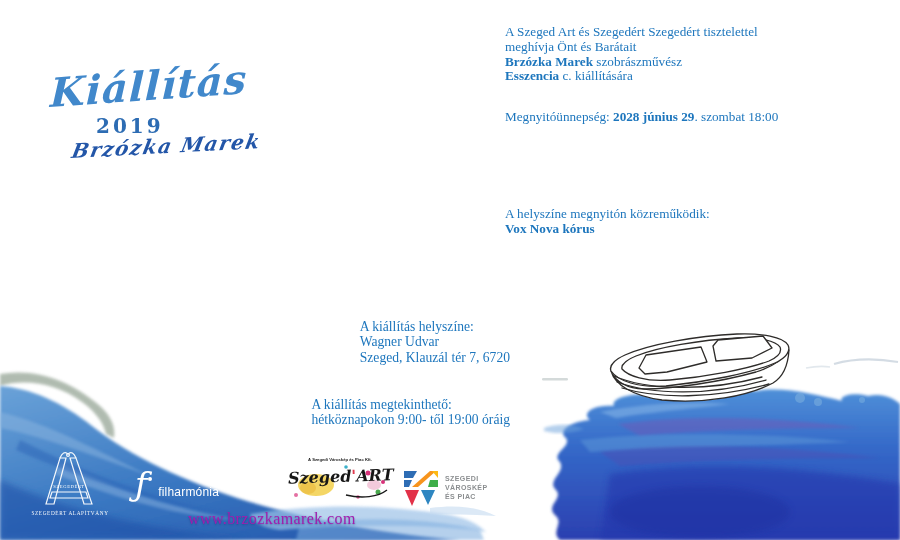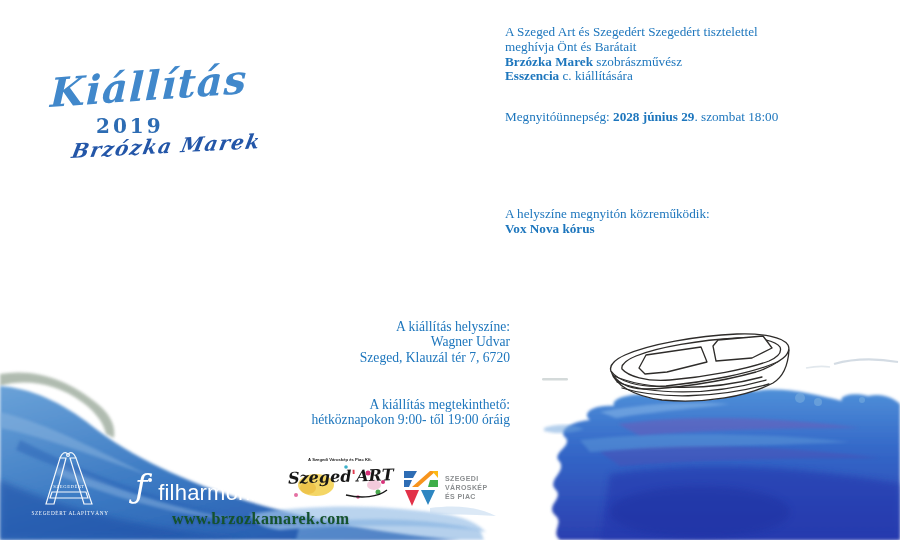--- a/index.html
+++ b/index.html
@@ -18,37 +18,37 @@
           transform:rotate(-3deg) skewX(-14deg);letter-spacing:1.5px;white-space:nowrap}
 
   
   .inv{position:absolute;left:505px;color:var(--text-blue);font-size:13.2px;
        line-height:14.8px;white-space:nowrap}
   .inv b{font-weight:700}
   .inv .lg{font-size:14.2px}
   .inv .sm{font-size:12.6px}
 
   
-  .venue{position:absolute;right:390px;text-align:right;color:var(--text-blue);
+  .venue{position:absolute;right:390px;color:var(--text-blue);
          font-size:13.6px;line-height:15.4px;white-space:nowrap}
   .venue b{font-weight:400}
 
   
-  .website{position:absolute;left:172px;top:510px;color:#14532d;font-weight:700;
+  .website{position:absolute;left:188px;top:510px;color:#a21caf;font-weight:400;
            font-size:16px;letter-spacing:.4px;text-shadow:0 1px 2px rgba(20,40,90,.35);
            white-space:nowrap}
   .logo-szegedert{position:absolute;left:30px;top:448px;width:80px;color:#fff}
   .sz-cap{width:150px;margin-left:-35px;text-align:center;font-family:"Liberation Serif",serif;
           font-size:8.5px;letter-spacing:1px;transform:scale(.62);transform-origin:center top;
           white-space:nowrap;opacity:.95}
   .logo-fil{position:absolute;left:135px;top:470px;display:flex;align-items:center;color:#fff}
   .fglyph{font-family:"DejaVu Serif",serif;font-style:italic;font-size:33px;line-height:1;
           position:relative;top:-2px}
   .fdot{width:4px;height:4px;border-radius:50%;background:#fff;margin:-16px 6px 0 1px}
-  .flabel{font-family:"Liberation Sans",sans-serif;font-weight:400;font-size:22px;
+  .flabel{font-family:"Liberation Sans",sans-serif;font-weight:400;font-size:12px;
           letter-spacing:.2px;margin-top:10px}
   .logo-szart{position:absolute;left:288px;top:457px;width:104px;text-align:center}
   .szart-top{position:relative;font-family:"Liberation Sans",sans-serif;font-size:7px;
              color:#1a1a1a;white-space:nowrap;transform:scale(.6);transform-origin:center top;
              width:170px;margin-left:-33px;font-weight:700}
   .szart-name{position:relative;margin-top:3px;font-family:"DejaVu Serif",serif;
               font-style:italic;font-weight:700;font-size:16px;color:#161616;
               transform:rotate(-2deg);white-space:nowrap}
   .szart-apos{color:#e03a4e;font-weight:700}
   .logo-varoskep{position:absolute;left:404px;top:470px;display:flex;gap:7px;align-items:flex-start}

